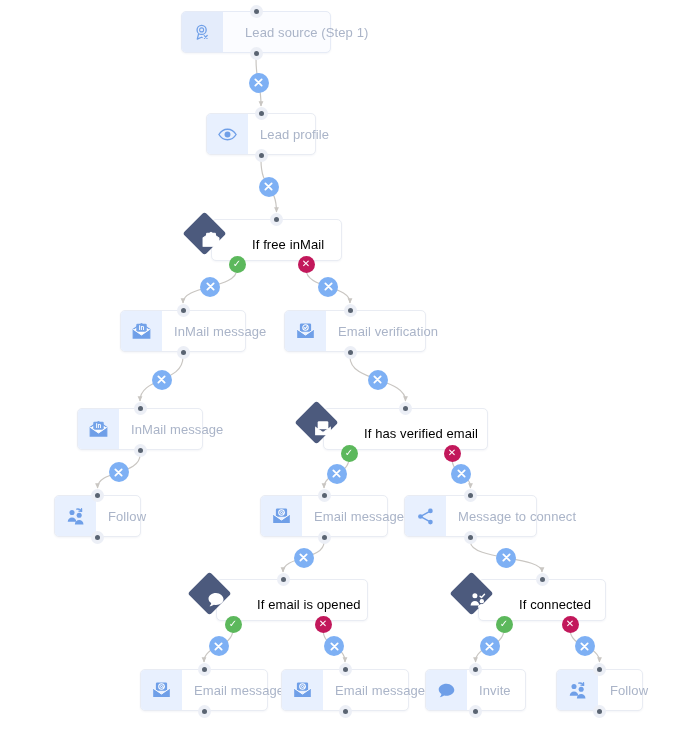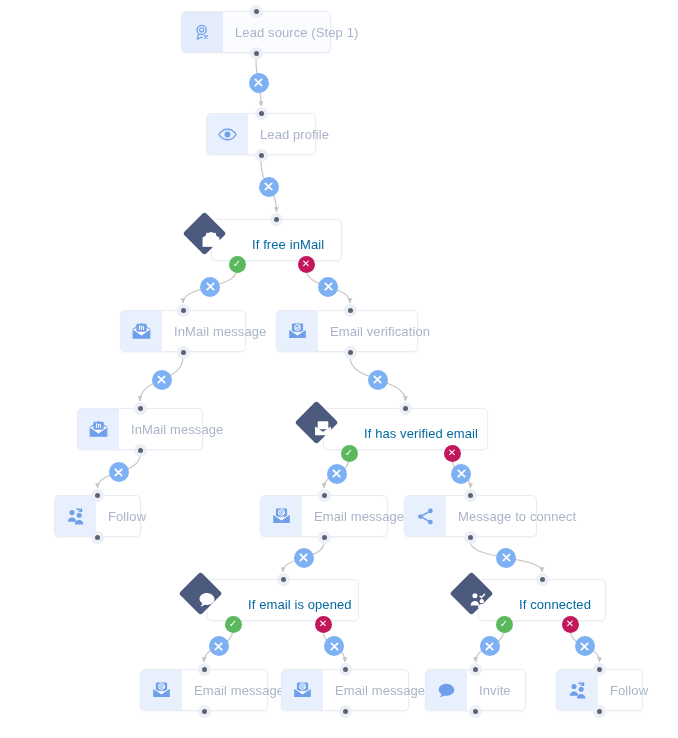--- a/index.html
+++ b/index.html
@@ -46,21 +46,21 @@
   .node .icon-tile {
     width: 41px;
     min-width: 41px;
     background: #e8f0fe;
     border-radius: 4px 0 0 4px;
     display: flex;
     align-items: center;
     justify-content: center;
   }
   .node.first .icon-tile { background: #e4ecfb; }
-  .node.first { background: #fbfcff; border-color: #e6ebf6; }
+  .node.first { background: #fbfcff; border-color: #e6ebf6; gap: 10px; }
   .node .label {
     display: flex;
     align-items: center;
     padding: 0 14px 0 12px;
     font-size: 13px;
     color: #aab4c8;
     white-space: nowrap;
     letter-spacing: 0.1px;
   }
 
@@ -78,21 +78,21 @@
     background: #ffffff;
     border: 1px solid #e9ecf3;
     border-radius: 5px;
     box-shadow: 0 1px 2px rgba(40,60,110,0.05);
     box-sizing: border-box;
     display: flex;
     align-items: center;
   }
   .cond .card .label {
     font-size: 13px;
-    color: #0369a1;
+    color: #000000;
     white-space: nowrap;
     padding-left: 40px;
     padding-right: 14px;
     letter-spacing: 0.1px;
     margin-top: 9px;
   }
   .cond .diamond {
     position: absolute;
     left: 0;
     top: -1px;
@@ -242,21 +242,21 @@
                 <rect x="6" y="3.2" width="12" height="9" rx="1.4" fill="#6f9fe8" opacity="0.95"></rect>
                 <text x="12" y="10.3" font-size="7.2" font-family="Liberation Sans, sans-serif" font-weight="bold" fill="#ffffff" text-anchor="middle">in</text>
                 <path d="M2.5 9.5 12 16l9.5-6.5v10h-19z" fill="#6f9fe8"></path>
                 <path d="M2.5 9.5 12 16l9.5-6.5" stroke="#ffffff" stroke-width="1.1" fill="none"></path>
         </svg>
       </div>
       <div class="label">InMail message</div>
     </div>
     <div class="port" style="left: 176.5px; top: 303.5px;"></div>
     <div class="port" style="left: 176.5px; top: 345.5px;"></div>
-    <div class="node" style="left: 276px; top: 310px; width: 142px;">
+    <div class="node" style="left: 284px; top: 310px; width: 142px;">
       <div class="icon-tile">
         <svg class="ic" width="21" height="21" viewBox="0 0 24 24" fill="none">
           <rect x="5.6" y="2.8" width="12.8" height="9.6" rx="1.5" fill="#6f9fe8"></rect>
                 <circle cx="12" cy="7.4" r="3.1" fill="none" stroke="#ffffff" stroke-width="1.2"></circle>
                 <path d="M10.6 7.5l1.1 1.1 2-2.2" stroke="#ffffff" stroke-width="1.2" fill="none" stroke-linecap="round" stroke-linejoin="round"></path>
                 <path d="M2.5 9.5 12 16l9.5-6.5v10h-19z" fill="#6f9fe8"></path>
                 <path d="M2.5 9.5 12 16l9.5-6.5" stroke="#ffffff" stroke-width="1.1" fill="none"></path>
         </svg>
       </div>
       <div class="label">Email verification</div>
@@ -329,21 +329,21 @@
           <circle cx="17.6" cy="5.6" r="2.7" fill="#6f9fe8"></circle>
                 <circle cx="6.2" cy="12" r="2.7" fill="#6f9fe8"></circle>
                 <circle cx="17.6" cy="18.4" r="2.7" fill="#6f9fe8"></circle>
                 <path d="M8.6 10.7l6.7-3.8M8.6 13.3l6.7 3.8" stroke="#6f9fe8" stroke-width="1.7" stroke-linecap="round"></path>
         </svg>
       </div>
       <div class="label">Message to connect</div>
     </div>
     <div class="port" style="left: 464px; top: 488.5px;"></div>
     <div class="port" style="left: 464px; top: 530.5px;"></div>
-    <div class="cond" style="left: 185px; top: 579px; width: 174px;">
+    <div class="cond" style="left: 194px; top: 579px; width: 174px;">
       <div class="card" style="width:152px">
         <span class="label">If email is opened</span>
       </div>
       <div class="diamond"></div>
       <div class="diamond-icon">
         <svg class="ic" width="20" height="20" viewBox="0 0 24 24" fill="none">
           <path d="M12 3.6c-5 0-9 3-9 6.8 0 2.1 1.3 4 3.3 5.3-.2 1.4-.9 2.8-2.1 3.9 2-.2 3.9-1 5.3-2 .8.2 1.6.3 2.5.3 5 0 9-3 9-6.8S17 3.6 12 3.6z" fill="#ffffff"></path>
                 <path d="M9.1 10.6l2 2.1 4-4.3" stroke="#ffffff" stroke-width="2" fill="none" stroke-linecap="round" stroke-linejoin="round"></path>
         </svg>
       </div>

